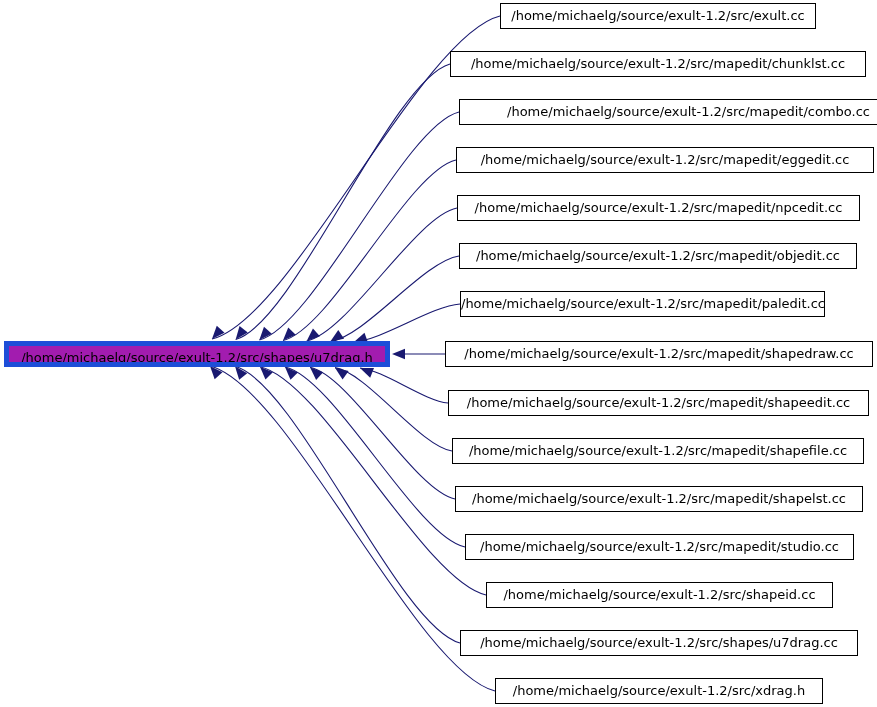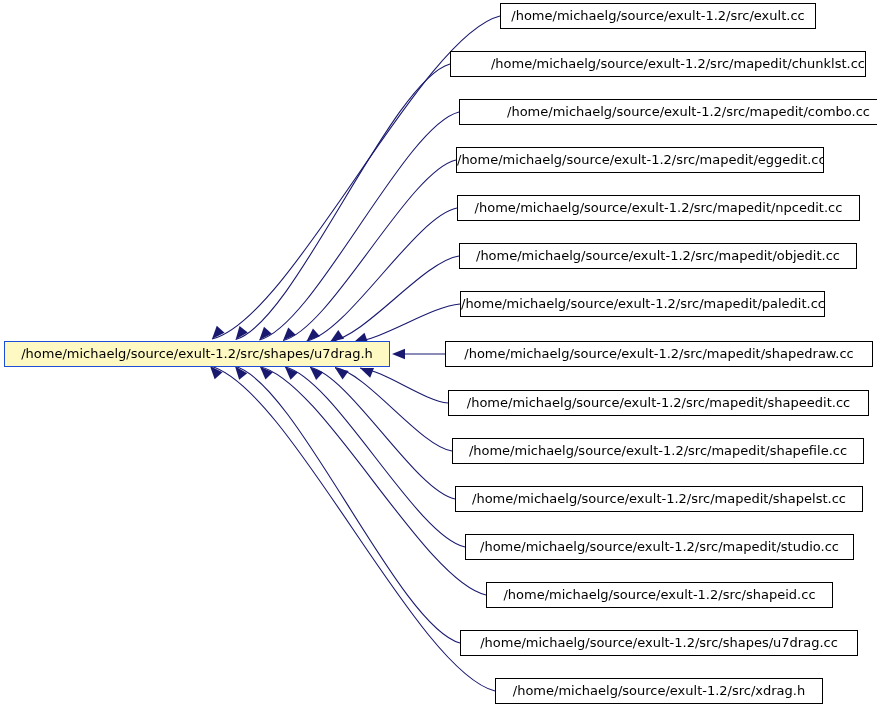--- a/index.html
+++ b/index.html
@@ -36,22 +36,22 @@
     line-height: 24px;
     text-align: center;
     white-space: nowrap;
     font-size: 13px;
     color: #000000;
     font-family: "DejaVu Sans", sans-serif;
     letter-spacing: 0px;
     overflow: hidden;
   }
   .node-box.center-node {
-    background: #fef9c3;
-    border: 1px solid #1d4ed8;
+    background: #a21caf;
+    border: 5px solid #1d4ed8;
   }
   .edge-line {
     fill: none;
     stroke: #191970;
     stroke-width: 1.1;
   }
   .arrow-head {
     fill: #191970;
     stroke: none;
   }
@@ -87,23 +87,23 @@
       <polygon class="arrow-head" points="285,367 290.5154328932551,379.8693434175952 297.8693434175952,372.5154328932551"></polygon>
       <path class="edge-line" d="M 260 366.6666666666667 C 322.15 380.3666666666667, 423.85 581.3, 486 595"></path>
       <polygon class="arrow-head" points="260,366.6666666666667 265.4492675563795,379.5641657691668 272.8408483011714,372.2481194261464"></polygon>
       <path class="edge-line" d="M 235 366.3333333333333 C 296.875 382.93333333333334, 398.125 626.4, 460 643"></path>
       <polygon class="arrow-head" points="235,366.3333333333333 239.16797236336905,379.70000855113494 247.2365835857511,373.13818617148684"></polygon>
       <path class="edge-line" d="M 210 366 C 288.375 385.5, 416.625 671.5, 495 691"></path>
       <polygon class="arrow-head" points="210,366 214.6615301701151,379.2026564172937 222.48087110063074,372.34569590899537"></polygon>
     </svg>
 <div class="node-box center-node" style="left: 4px; top: 341px; width: 386px; height: 26px;">/home/michaelg/source/exult-1.2/src/shapes/u7drag.h</div>
     <div class="node-box" style="left: 500px; top: 3px; width: 316px;">/home/michaelg/source/exult-1.2/src/exult.cc</div>
-    <div class="node-box" style="left: 450px; top: 51px; width: 416px; text-align: right;">/home/michaelg/source/exult-1.2/src/mapedit/chunklst.cc</div>
+    <div class="node-box" style="left: 450px; top: 51px; width: 416px;">/home/michaelg/source/exult-1.2/src/mapedit/chunklst.cc</div>
     <div class="node-box" style="left: 459px; top: 99px; width: 459px;">/home/michaelg/source/exult-1.2/src/mapedit/combo.cc</div>
-    <div class="node-box" style="left: 456px; top: 147px; width: 368px;">/home/michaelg/source/exult-1.2/src/mapedit/eggedit.cc</div>
+    <div class="node-box" style="left: 456px; top: 147px; width: 418px;">/home/michaelg/source/exult-1.2/src/mapedit/eggedit.cc</div>
     <div class="node-box" style="left: 457px; top: 195px; width: 403px;">/home/michaelg/source/exult-1.2/src/mapedit/npcedit.cc</div>
     <div class="node-box" style="left: 459px; top: 243px; width: 398px;">/home/michaelg/source/exult-1.2/src/mapedit/objedit.cc</div>
     <div class="node-box" style="left: 460px; top: 291px; width: 365px;">/home/michaelg/source/exult-1.2/src/mapedit/paledit.cc</div>
     <div class="node-box" style="left: 445px; top: 341px; width: 428px;">/home/michaelg/source/exult-1.2/src/mapedit/shapedraw.cc</div>
     <div class="node-box" style="left: 448px; top: 390px; width: 421px;">/home/michaelg/source/exult-1.2/src/mapedit/shapeedit.cc</div>
     <div class="node-box" style="left: 452px; top: 438px; width: 412px;">/home/michaelg/source/exult-1.2/src/mapedit/shapefile.cc</div>
     <div class="node-box" style="left: 455px; top: 486px; width: 408px;">/home/michaelg/source/exult-1.2/src/mapedit/shapelst.cc</div>
     <div class="node-box" style="left: 465px; top: 534px; width: 389px;">/home/michaelg/source/exult-1.2/src/mapedit/studio.cc</div>
     <div class="node-box" style="left: 486px; top: 582px; width: 347px;">/home/michaelg/source/exult-1.2/src/shapeid.cc</div>
     <div class="node-box" style="left: 460px; top: 630px; width: 398px;">/home/michaelg/source/exult-1.2/src/shapes/u7drag.cc</div>

